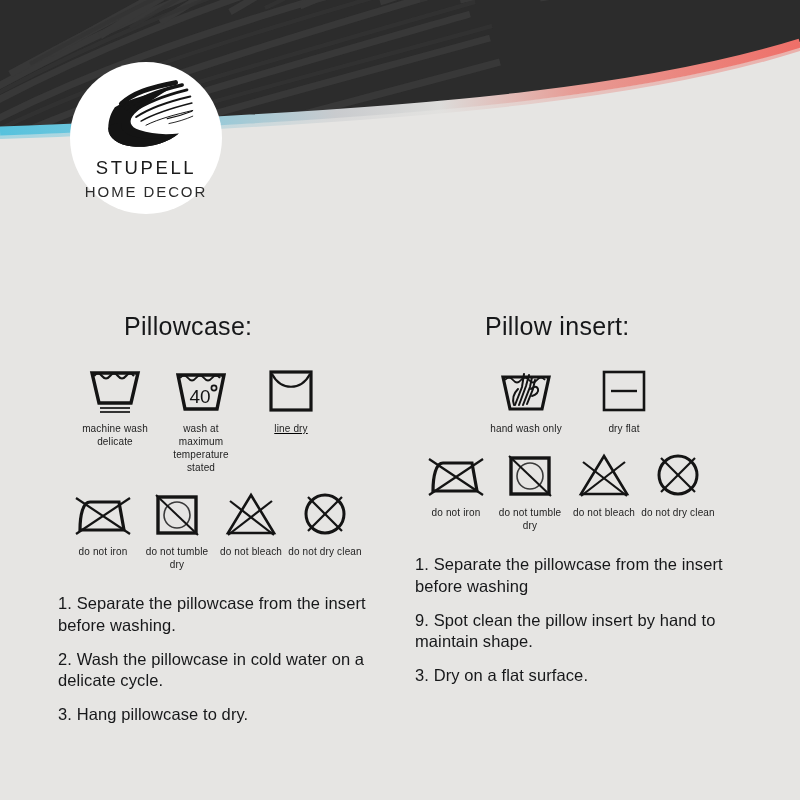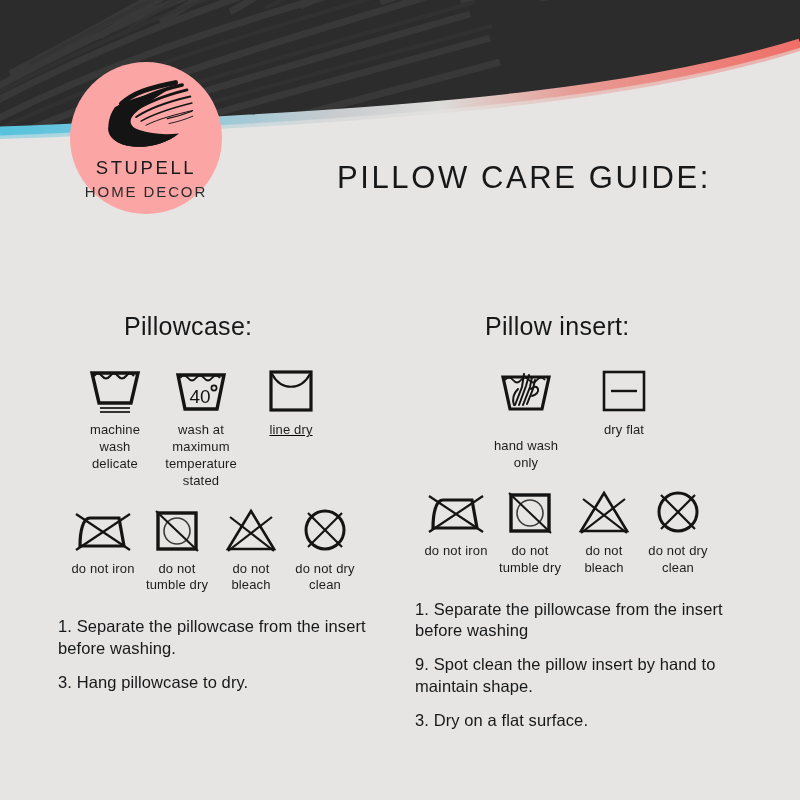--- a/index.html
+++ b/index.html
@@ -11,21 +11,21 @@
   }
   #page{position:absolute;inset:0;width:800px;height:800px;overflow:hidden;}
 
   
   .header{position:absolute;top:0;left:0;width:800px;height:140px;overflow:hidden;}
   .header svg{position:absolute;top:0;left:0;}
 
   
   .logo-badge{
     position:absolute;left:70px;top:62px;width:152px;height:152px;
-    border-radius:50%;background:#fca5a5;
+    border-radius:50%;background:#ffffff;
     display:flex;flex-direction:column;align-items:center;justify-content:flex-start;
     z-index:5;
     text-align:right;
   }
   .logo-mark{width:100px;height:82px;margin-top:14px;}
   .logo-name{
     font-size:18.5px;letter-spacing:2.6px;color:#1b1b1b;
     font-weight:400;line-height:1;margin-top:1px;
   }
   .logo-sub{
@@ -58,30 +58,30 @@
   .sym-row.r1{margin-left:0;}
   .sym-row.r2{margin-top:12px;}
 
   .sym{
     display:flex;flex-direction:column;align-items:center;
     width:74px;
   }
   .sym .glyph{height:54px;display:flex;align-items:flex-end;justify-content:center;}
   .sym .cap{
     margin-top:5px;text-align:center;
-    font-size:13px;color:#1d1d1d;line-height:1.3;
+    font-size:10px;color:#1d1d1d;line-height:1.3;
     letter-spacing:.15px;
   }
 
   
   .lr1 .sym:nth-child(1){margin-left:28px;}
   .lr1 .sym:nth-child(2){margin-left:12px;justify-content:flex-end;}
   .lr1 .sym:nth-child(3){margin-left:16px;text-decoration:underline;}
   .lr2 .sym:nth-child(1){margin-left:16px;}
-  .rr1 .sym:nth-child(1){margin-left:82px;gap:16px;}
+  .rr1 .sym:nth-child(1){margin-left:82px;}
   .rr1 .sym:nth-child(2){margin-left:24px;}
   .rr2 .sym:nth-child(1){margin-left:12px;}
 
   
   .steps{margin-top:22px;}
   .col-left .steps{padding-left:8px;}
   .col-right .steps{padding-left:8px;}
   .step{
     font-size:16.5px;color:#17181a;line-height:1.32;
     margin-bottom:12px;letter-spacing:.1px;font-weight:400;
@@ -170,21 +170,20 @@
 
       <g fill="none" stroke="#141414" stroke-linecap="round">
         <path d="M86,52 C96,50 106,47 116,43" stroke-width="1.6"></path>
         <path d="M88,58 C98,56 108,53 117,49" stroke-width="1.1"></path>
       </g>
     </svg>
     <div class="logo-name">STUPELL</div>
     <div class="logo-sub">HOME DECOR</div>
   </div>
 
-  <div class="main-title">PILLOW CARE GUIDE:</div>
 
   <div class="col col-left">
     <div class="col-heading">Pillowcase:</div>
 
     <div class="sym-rows">
       <div class="sym-row r1 lr1">
 
         <div class="sym">
           <div class="glyph">
             <svg width="56" height="52" viewBox="0 0 56 52">
@@ -265,20 +264,21 @@
               <line x1="45" y1="9" x2="11" y2="43" stroke="#141414" stroke-width="2.2"></line>
             </svg>
           </div>
           <div class="cap">do not dry clean</div>
         </div>
       </div>
     </div>
 
     <div class="steps">
       <div class="step">1. Separate the pillowcase from the insert before washing.</div>
+      <div class="step">2. Wash the pillowcase in cold water on a delicate cycle.</div>
       <div class="step">3. Hang pillowcase to dry.</div>
     </div>
   </div>
 
   <div class="col col-right">
     <div class="col-heading">Pillow insert:</div>
 
     <div class="sym-rows">
       <div class="sym-row r1 rr1">
 

